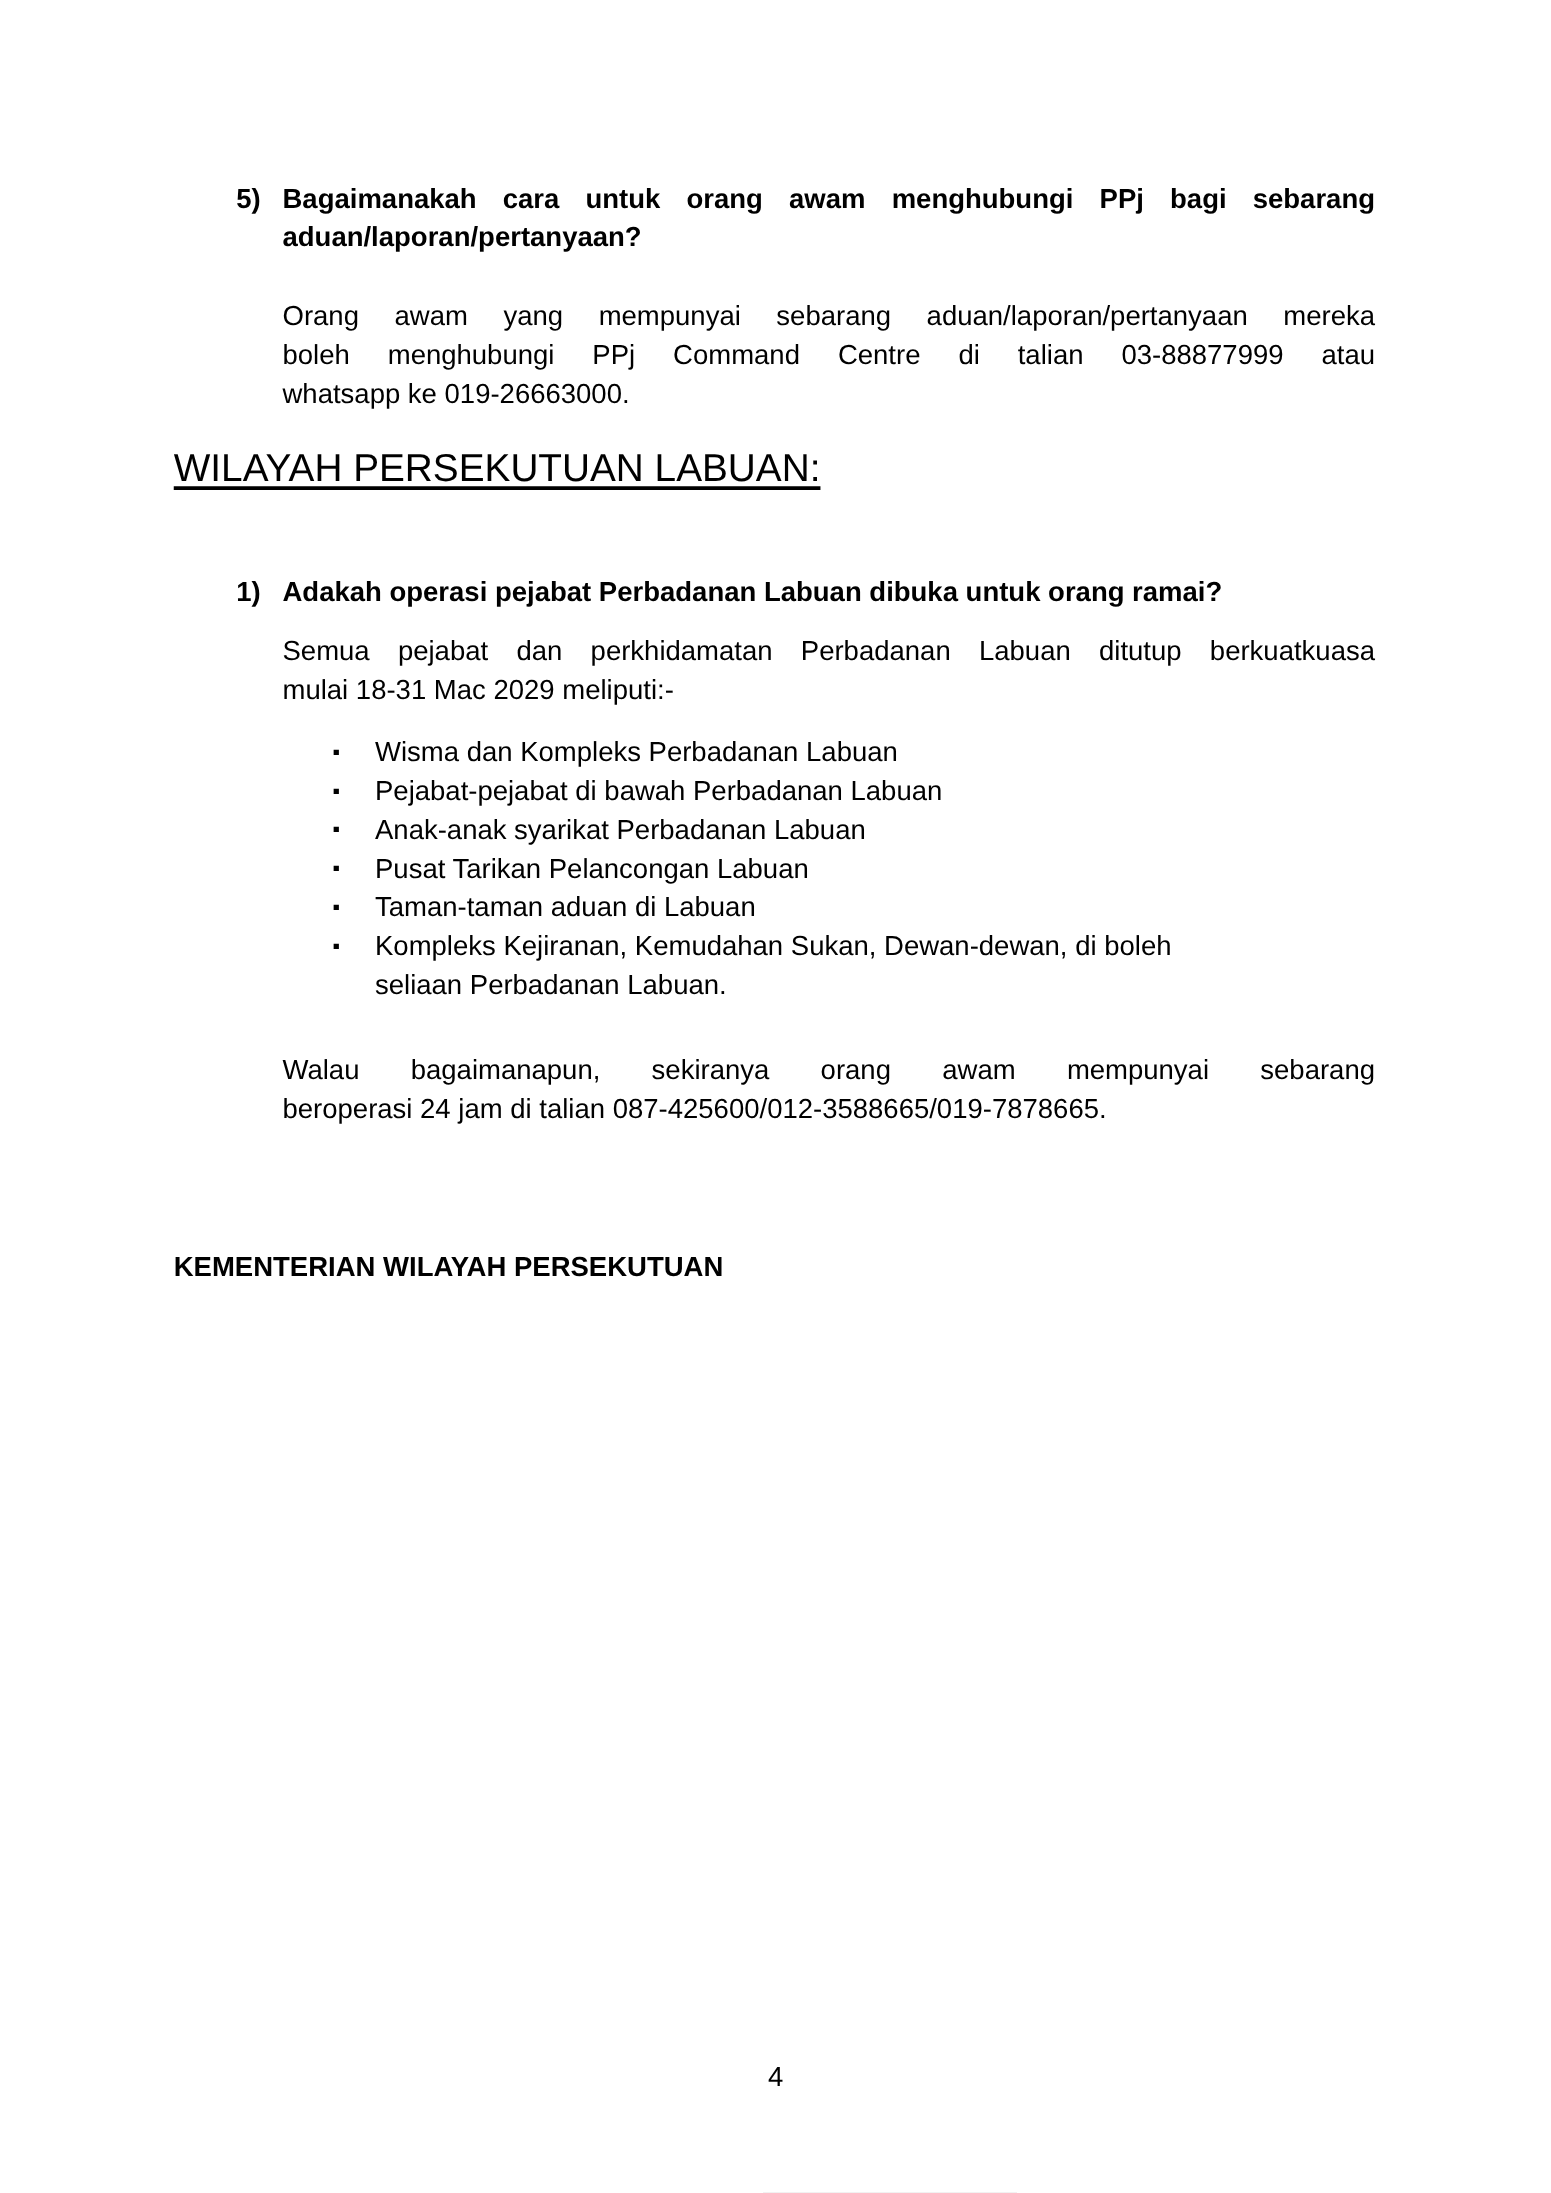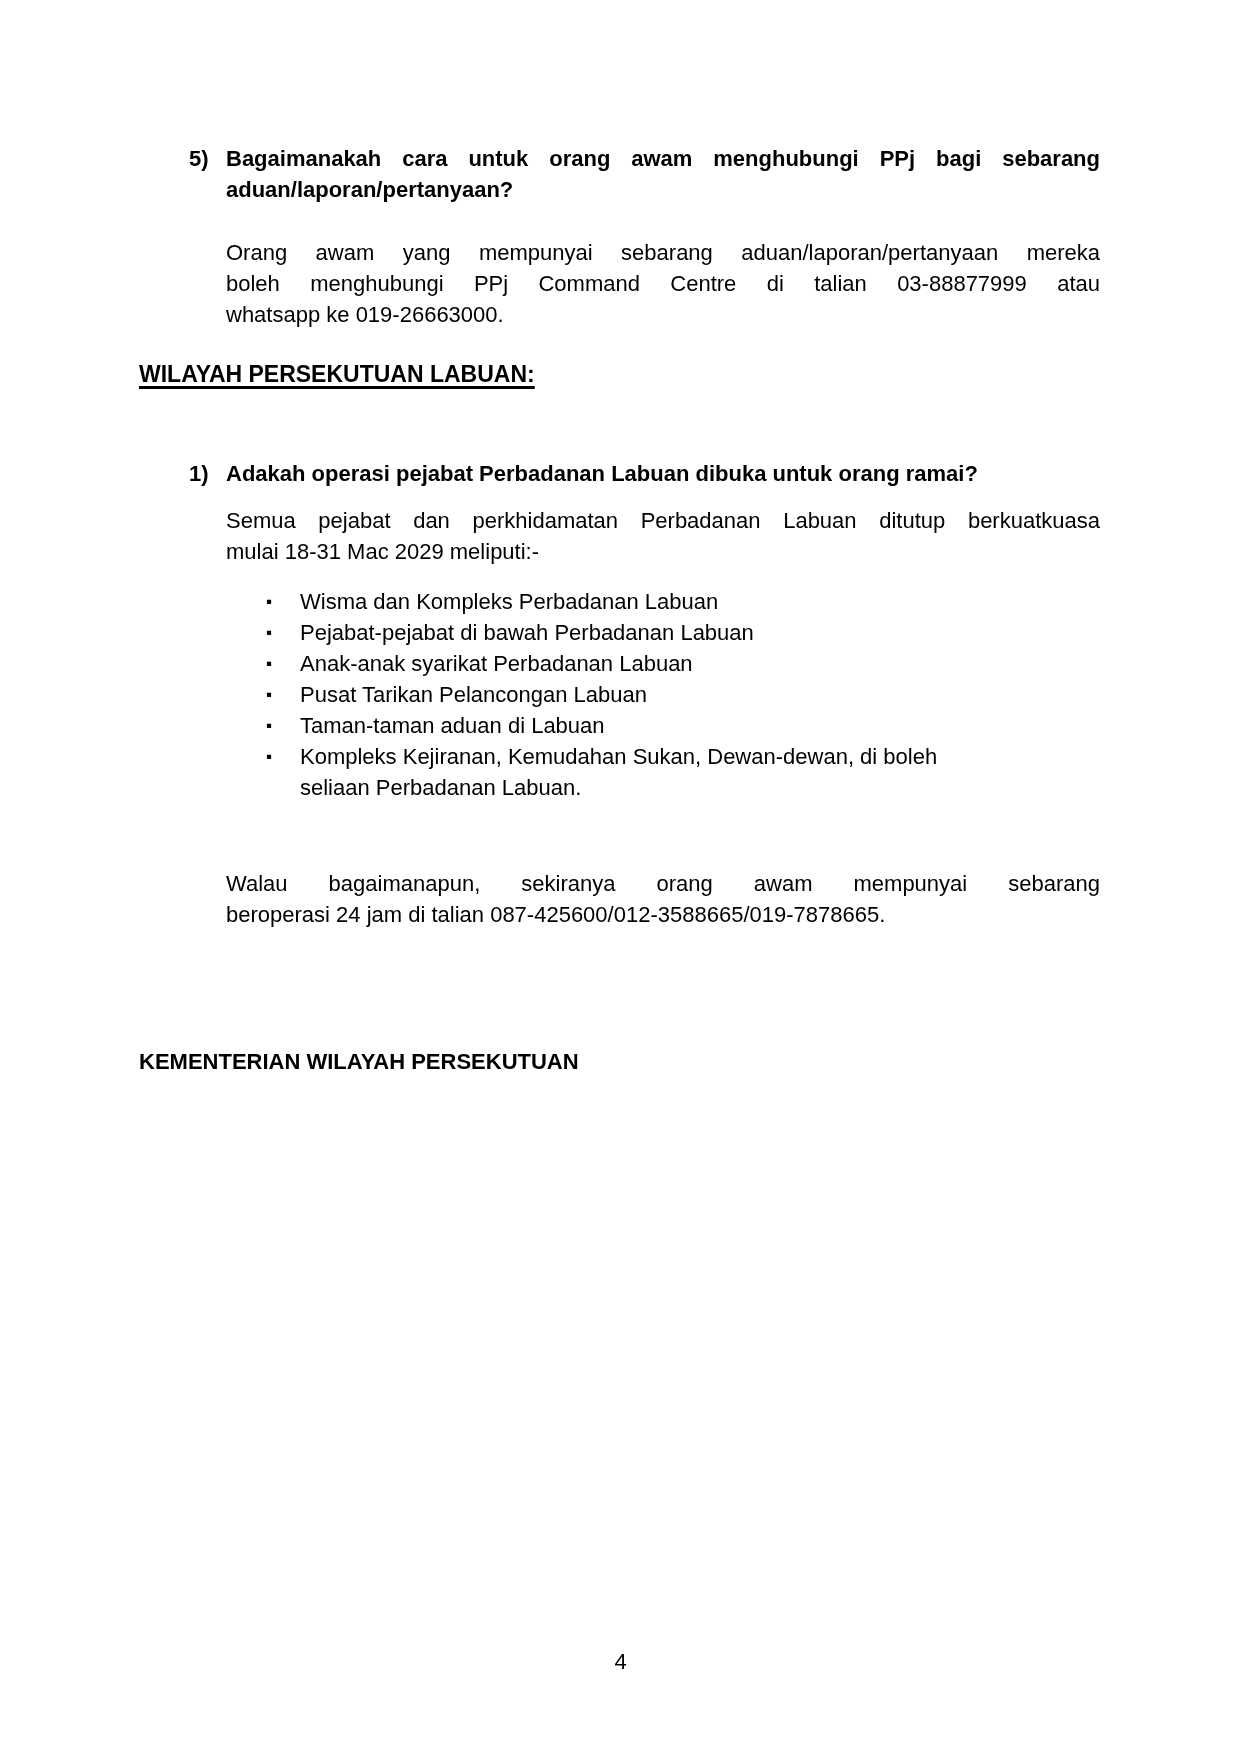--- a/index.html
+++ b/index.html
@@ -21,22 +21,22 @@
   .num-cell { flex: 0 0 37px; font-weight: bold; }
   .num-text { flex: 1 1 auto; font-weight: bold; }
   
   .para { left: 226px; width: 874px; }
   
   .jl { display: block; }
   .jfull { text-align: justify; text-align-last: justify; }
   
   .section-heading {
     left: 139px;
-    font-weight: bold;
-    font-size: 23px;
+    font-weight: normal;
+    font-size: 31px;
     text-decoration: underline;
     text-decoration-thickness: 2.5px;
     text-underline-offset: 4px;
   }
   
   .blist { left: 266px; width: 834px; margin: 0; padding: 0; list-style: none; }
   .blist li { display: flex; }
   .bmarker { flex: 0 0 34px; font-size: 17px; line-height: 31px; }
   .btext { flex: 1 1 auto; }
   
@@ -110,24 +110,24 @@
       </li>
       <li>
         <span class="bmarker">▪</span>
         <span class="btext">
           <span class="jl">Kompleks Kejiranan, Kemudahan Sukan, Dewan-dewan, di boleh</span>
           <span class="jl">seliaan Perbadanan Labuan.</span>
         </span>
       </li>
     </ul>
 
-  <div class="abs para" style="top:840px;margin-top:28px;">
+  <div class="abs para" style="top:840px;">
       <span class="jl jfull">Walau bagaimanapun, sekiranya orang awam mempunyai sebarang</span>
       <span class="jl">beroperasi 24 jam di talian 087-425600/012-3588665/019-7878665.</span>
     </div>
 
-  <div class="abs footer-block" style="top:998px;margin-top:48px;">
+  <div class="abs footer-block" style="top:998px;">
     <span class="jl">KEMENTERIAN WILAYAH PERSEKUTUAN</span>
   </div>
 
   <div class="abs page-num" style="top:1646px;">4</div>
 
 </div>
 
 </body></html>

